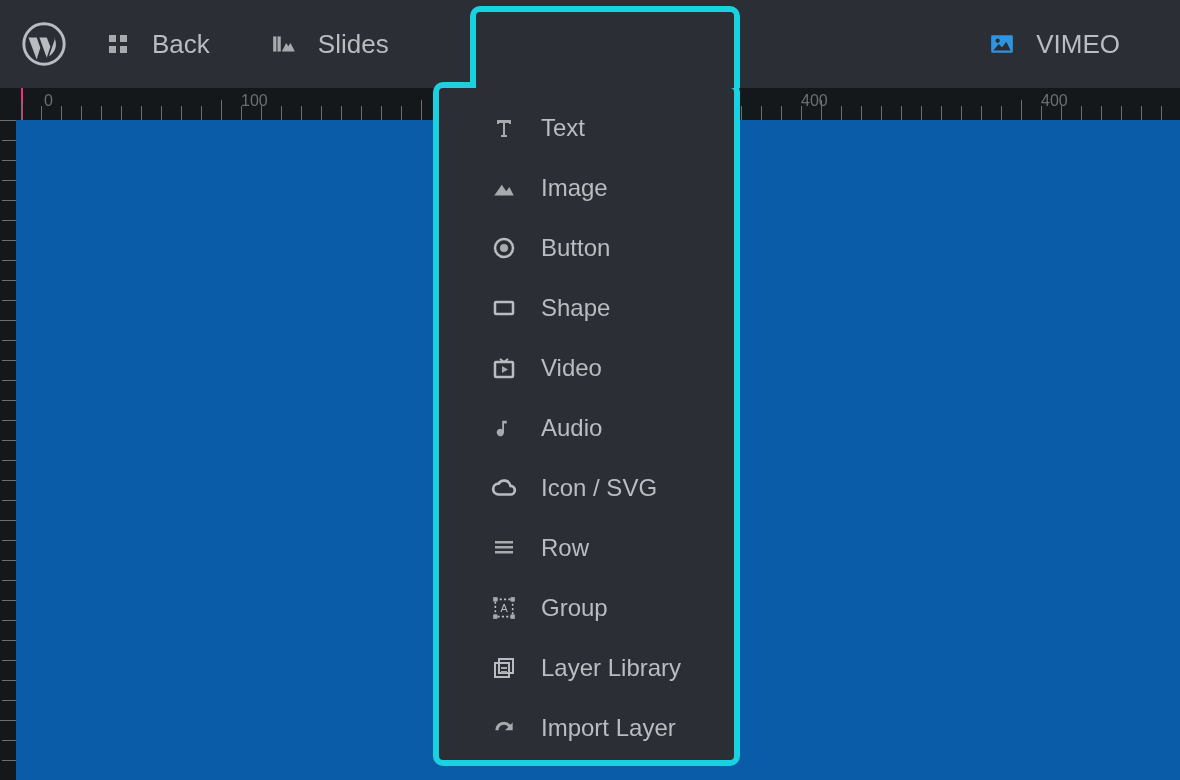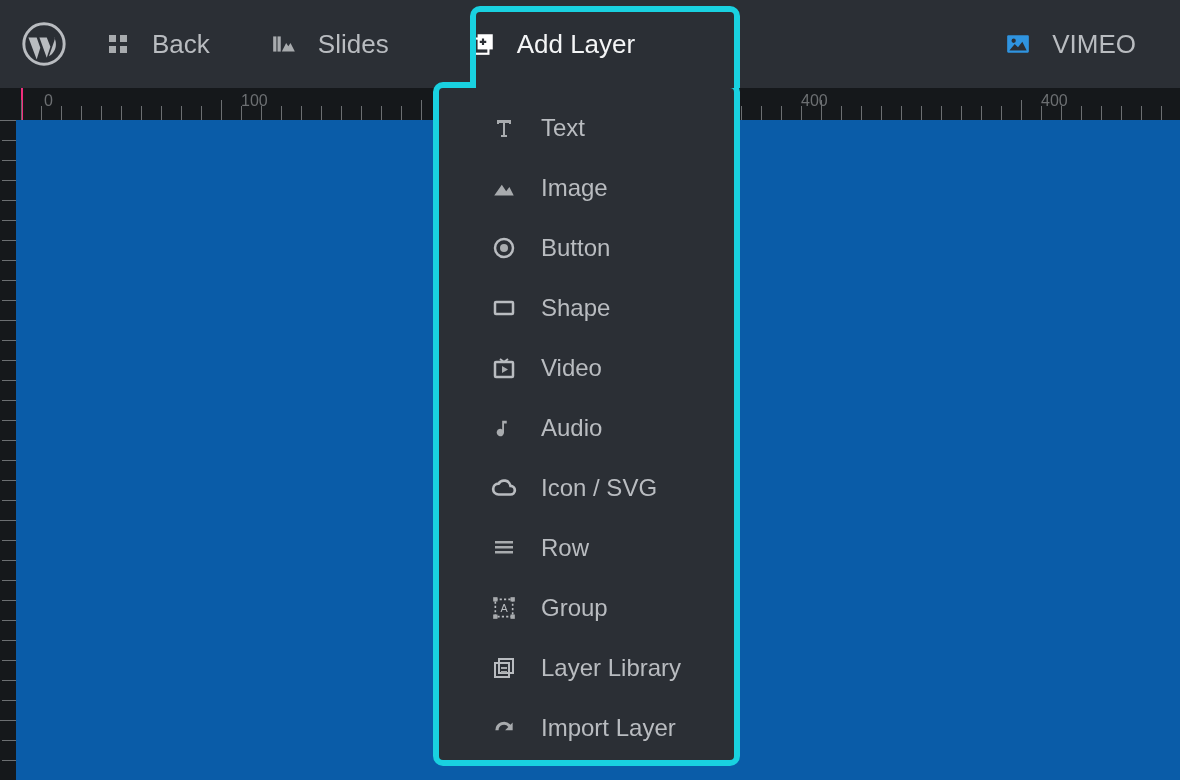--- a/index.html
+++ b/index.html
@@ -195,30 +195,22 @@
     <span>Back</span>
   </div>
   <div class="tool-btn">
     <span class="tool-icon">
         <svg width="26" height="26">
           <use href="#i-slides"></use>
         </svg>
       </span>
     <span>Slides</span>
   </div>
-  <div class="tool-btn active" style="padding-left:50px;padding-right:44px;">
-    <span class="tool-icon">
-        <svg width="26" height="26" style="color:#fff">
-          <use href="#i-addlayer"></use>
-        </svg>
-      </span>
-    <span>Add Layer</span>
-  </div>
   <div style="flex:1"></div>
-  <div class="tool-btn tool-right" style="padding-right:44px;text-align:right;">
+  <div class="tool-btn tool-right" style="padding-right:60px;text-align:right;">
     <span class="tool-icon">
         <svg width="26" height="26" style="color:var(--vimeo)">
           <use href="#i-picture"></use>
         </svg>
       </span>
     <span>VIMEO</span>
   </div>
 </div>
 
 <div class="h-ruler">

